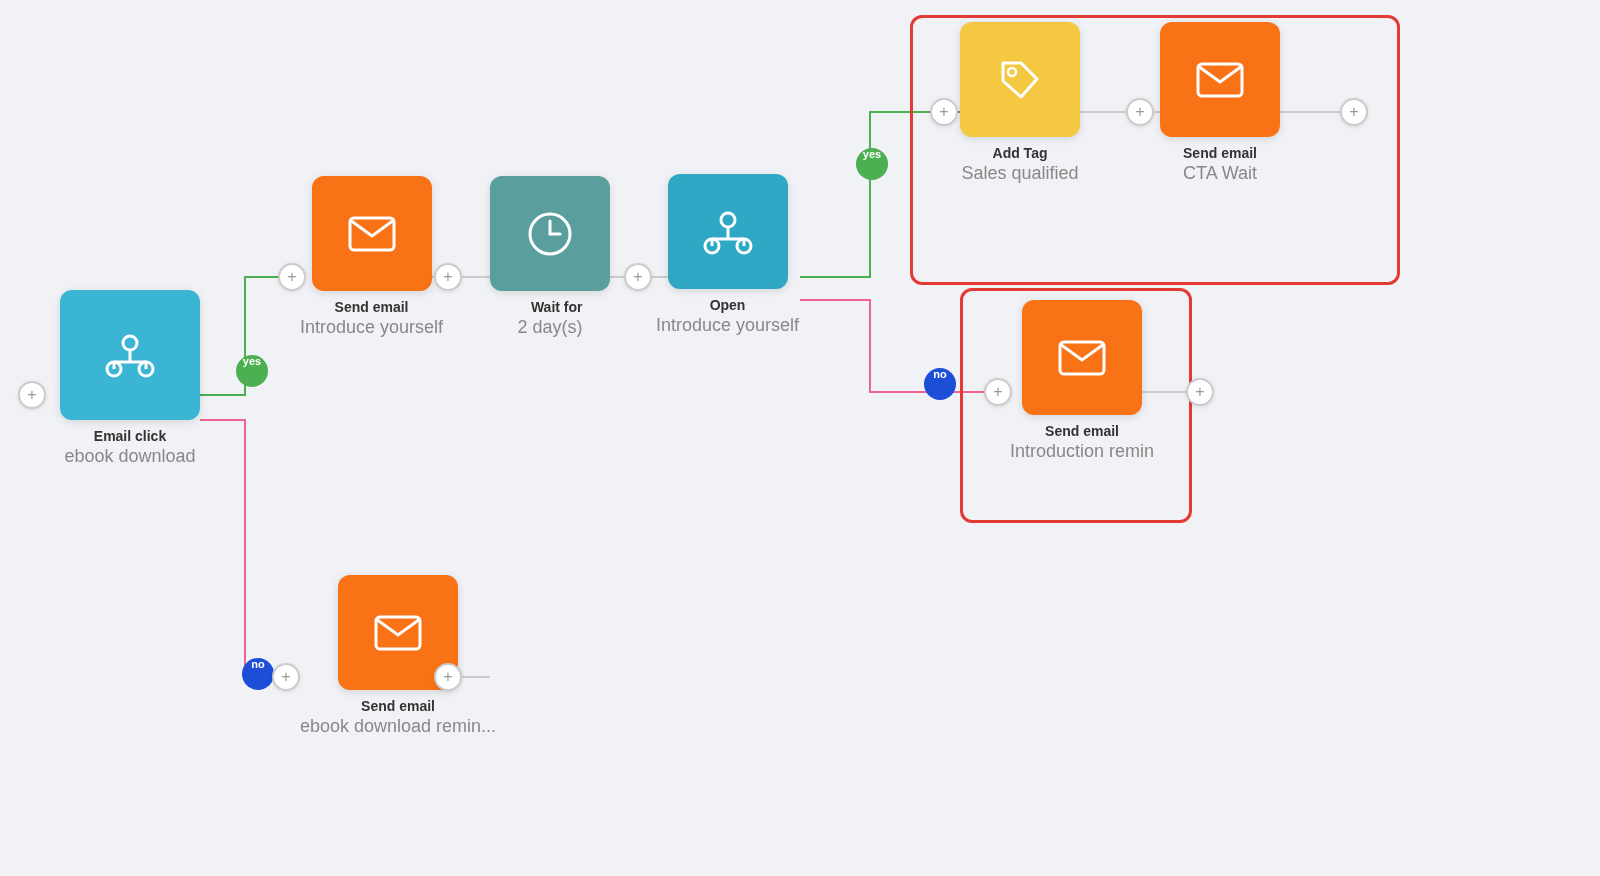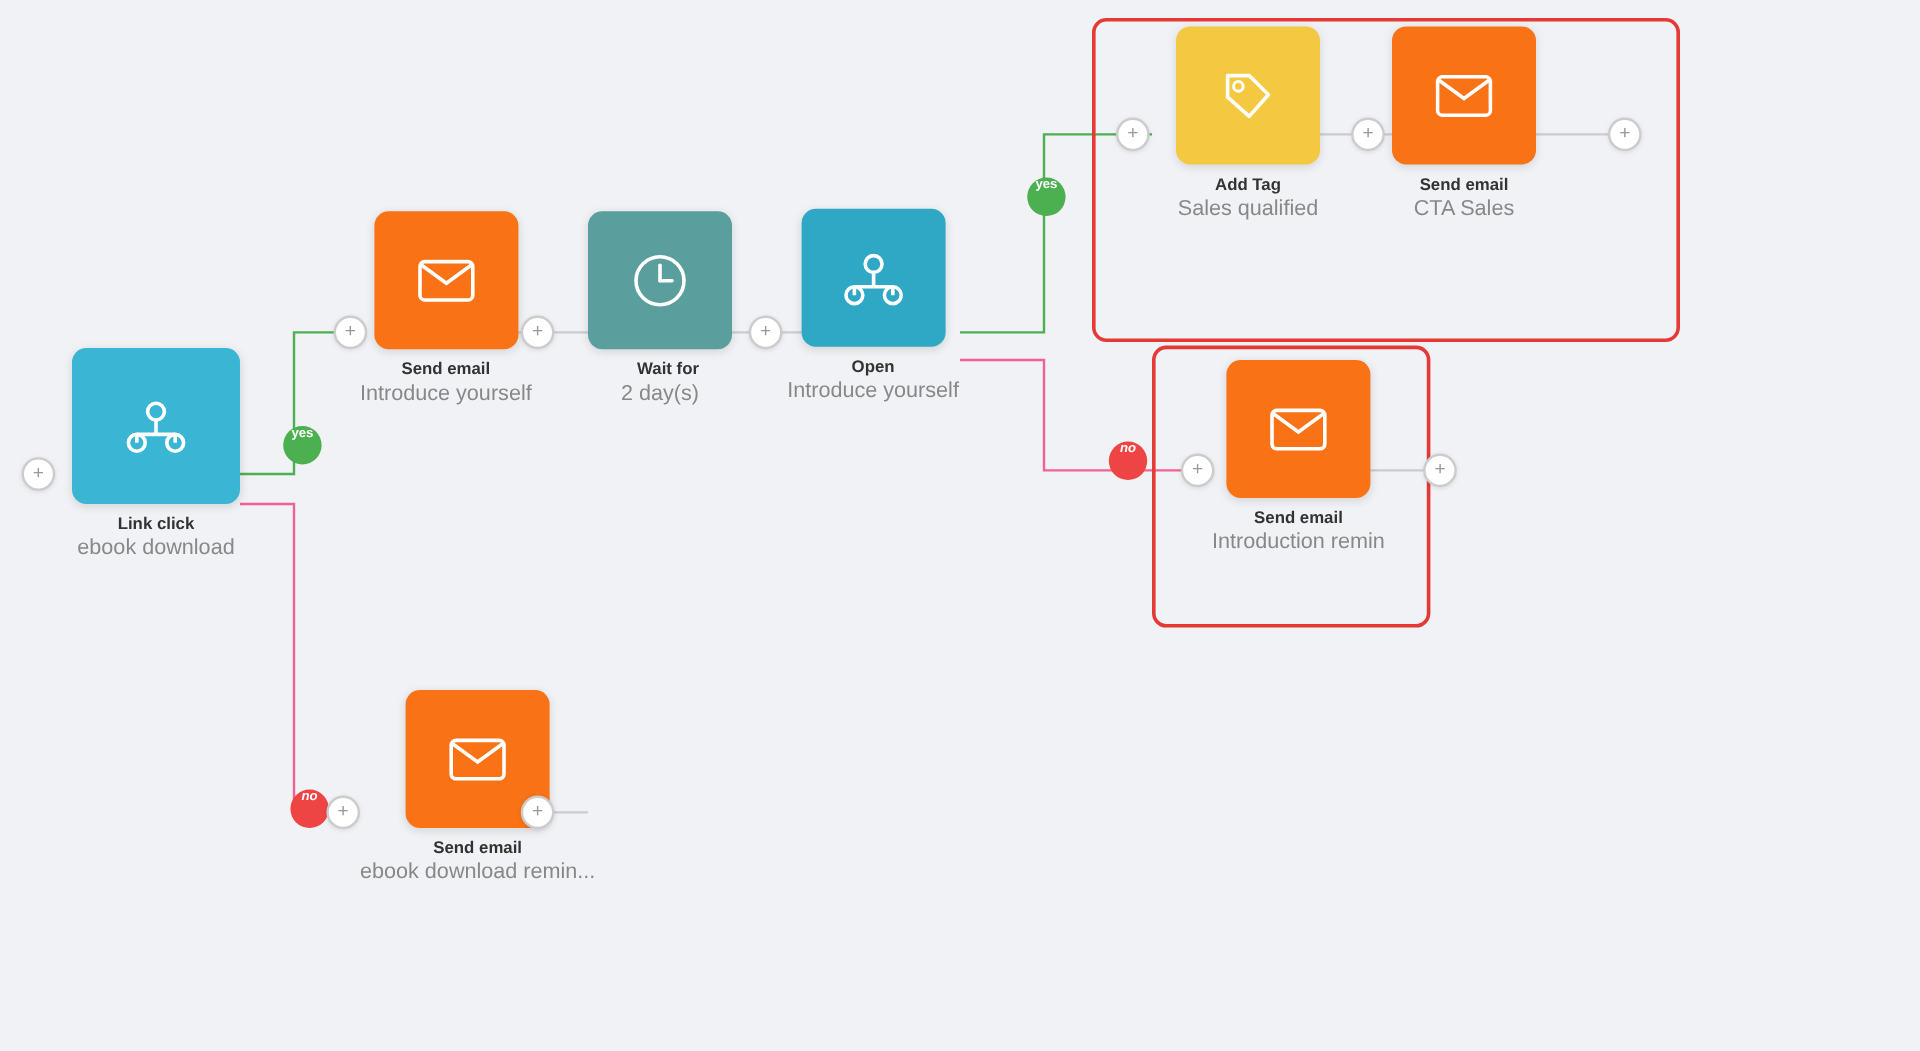--- a/index.html
+++ b/index.html
@@ -69,21 +69,21 @@
       display: flex;
       align-items: flex-start;
       justify-content: center;
       font-size: 11px;
       font-weight: 700;
       color: white;
       position: absolute;
       z-index: 10;
     }
     .badge-yes { background: #4caf50; }
-    .badge-no { background: #ef4444; font-style: italic; }
+    .badge-no { background: #1d4ed8; }
     
     .connectors {
       position: absolute;
       top: 0; left: 0;
       width: 100%;
       height: 100%;
       pointer-events: none;
     }
     
     .red-border {
@@ -130,21 +130,21 @@
         <circle cx="10" cy="40" r="7" stroke="white" stroke-width="3" fill="none"></circle>
         <circle cx="42" cy="40" r="7" stroke="white" stroke-width="3" fill="none"></circle>
         <line x1="26" y1="21" x2="26" y2="33" stroke="white" stroke-width="3"></line>
         <line x1="26" y1="33" x2="10" y2="33" stroke="white" stroke-width="3"></line>
         <line x1="26" y1="33" x2="42" y2="33" stroke="white" stroke-width="3"></line>
         <line x1="10" y1="33" x2="10" y2="40" stroke="white" stroke-width="3"></line>
         <line x1="42" y1="33" x2="42" y2="40" stroke="white" stroke-width="3"></line>
       </svg>
     </div>
     <div class="node-label">
-      <div class="title">Link click</div>
+      <div class="title">Email click</div>
       <div class="subtitle">ebook download</div>
     </div>
   </div>
 
   <div class="badge badge-yes" style="left:236px;top:355px;">
     <span>yes</span>
   </div>
 
   <div class="add-btn" style="left:278px;top:263px;">+</div>
 
@@ -197,21 +197,21 @@
       <div class="subtitle">Introduce yourself</div>
     </div>
   </div>
 
   <div class="badge badge-yes" style="left:856px;top:148px;">
     <span>yes</span>
   </div>
 
   <div class="add-btn" style="left:930px;top:98px;">+</div>
 
-  <div class="node" style="left:980px;top:22px;">
+  <div class="node" style="left:960px;top:22px;">
     <div class="node-card" style="width:120px;height:115px;background:#f5c842;">
       <svg width="46" height="46" viewBox="0 0 46 46" fill="none">
         <path d="M6 6 L24 6 L40 22 L24 40 L6 24 Z" stroke="white" stroke-width="3" fill="none" stroke-linejoin="round"></path>
         <circle cx="15" cy="15" r="4" stroke="white" stroke-width="2.5" fill="none"></circle>
       </svg>
     </div>
     <div class="node-label">
       <div class="title">Add Tag</div>
       <div class="subtitle">Sales qualified</div>
     </div>
@@ -221,21 +221,21 @@
 
   <div class="node" style="left:1160px;top:22px;">
     <div class="node-card" style="width:120px;height:115px;background:#f97316;">
       <svg width="48" height="36" viewBox="0 0 48 36" fill="none">
         <rect x="2" y="2" width="44" height="32" rx="4" stroke="white" stroke-width="3" fill="none"></rect>
         <polyline points="2,4 24,20 46,4" stroke="white" stroke-width="3" fill="none"></polyline>
       </svg>
     </div>
     <div class="node-label">
       <div class="title">Send email</div>
-      <div class="subtitle">CTA Sales</div>
+      <div class="subtitle">CTA Wait</div>
     </div>
   </div>
 
   <div class="add-btn" style="left:1340px;top:98px;">+</div>
 
   <div class="badge badge-no" style="left:924px;top:368px;">
     <span>no</span>
   </div>
 
   <div class="add-btn" style="left:984px;top:378px;">+</div>

